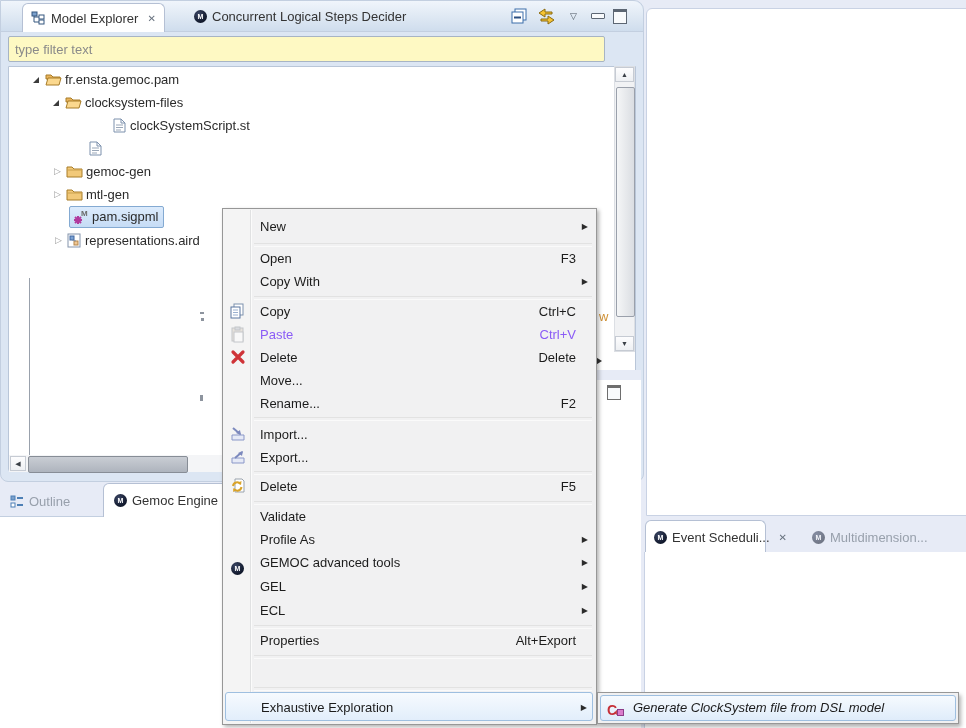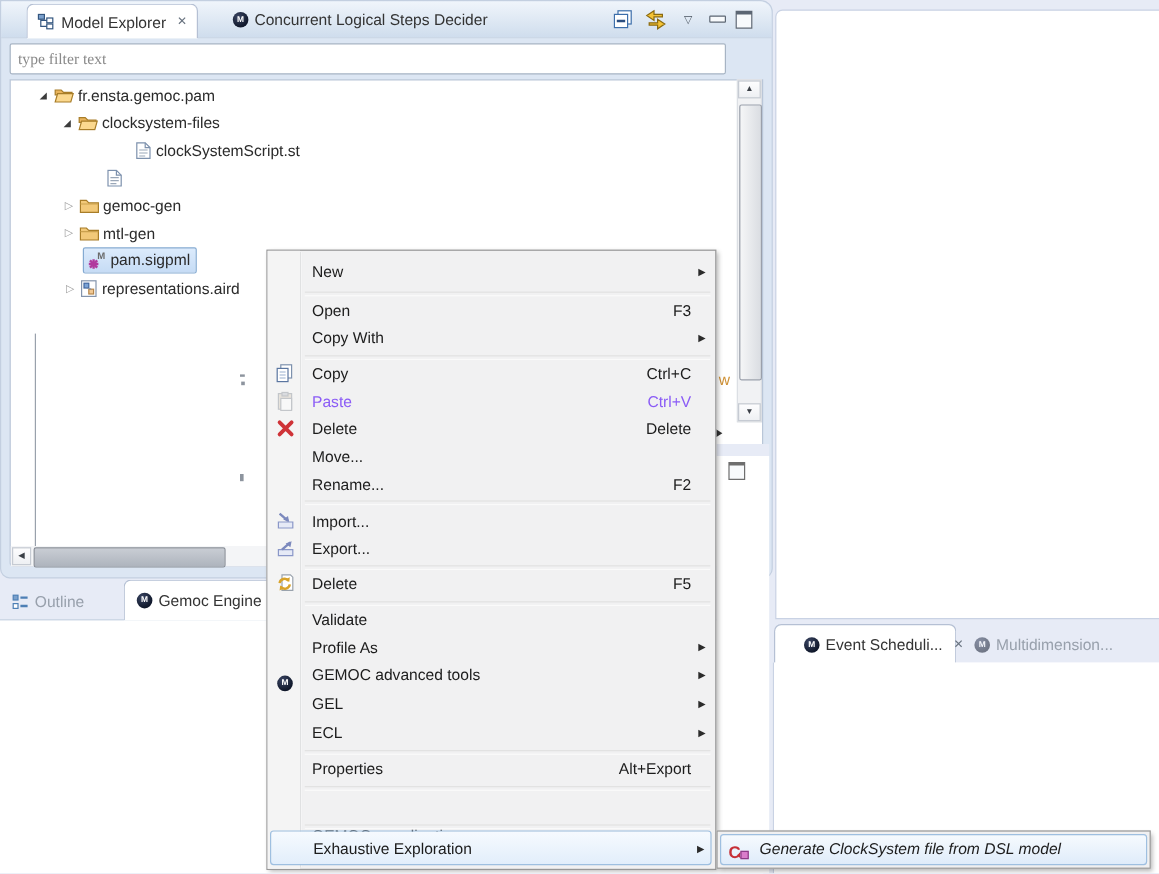--- a/index.html
+++ b/index.html
@@ -12,21 +12,21 @@
             background:#dce6f3;border-radius:0 10px 8px 8px;border:1px solid #c3cfe0;}
   .me-tabbar{position:absolute;left:0;top:0;width:642px;height:30px;
              background:linear-gradient(#f0f5fb,#cfdded);border-radius:0 10px 0 0;
              border-bottom:1px solid #c3cfe0;}
   .tab{position:absolute;display:flex;align-items:center;gap:5px;font-size:13px;color:#333;white-space:nowrap;}
   .tab.active{background:#fff;border:1px solid #b5c0d4;border-bottom:none;border-radius:6px 6px 0 0;}
   .tab .close{font-size:10px;color:#68727f;margin-left:4px;cursor:default;}
   .tab.dim{color:#98a0ac;}
 
   .filter{position:absolute;left:8px;top:36px;width:597px;height:26px;border:1px solid #a7b4c4;
-          border-radius:2px;background:#ffffff;font-family:Liberation Serif, serif;
+          border-radius:2px;background:#fef9c3;font-family:Liberation Sans, sans-serif;
           font-size:13px;padding:0 6px;box-sizing:border-box;color:#444;}
   .filter::placeholder{color:#8a8a8a;opacity:1;}
 
   .tree-box{position:absolute;left:8px;top:66px;width:628px;height:406px;background:#fff;
             border:1px solid #b9c6d8;border-radius:0 0 3px 3px;box-sizing:border-box;}
 
   .trow{position:absolute;display:flex;align-items:center;gap:4px;height:21px;font-size:13px;color:#2b2b2b;white-space:nowrap;}
   .tri-exp{width:0;height:0;border-left:6px solid transparent;border-bottom:6px solid #3c3c3c;margin-right:2px;}
   .tri-col{font-size:9px;color:#9a9a9a;line-height:9px;margin-right:1px;}
   .sel-box{display:flex;align-items:center;gap:4px;background:linear-gradient(#dcebfc,#c6dcf5);
@@ -270,21 +270,21 @@
     </span>
     <span>Outline</span>
   </div>
   <div class="tab active bl-tab-gemoc">
     <span class="gemoc-ball">M</span>
     <span>Gemoc Engine</span>
   </div>
 
   <div class="editor"></div>
 
-  <div class="tab active" style="left:645px;top:520px;width:152px;height:33px;padding:0 24px;box-sizing:border-box;">
+  <div class="tab active" style="left:645px;top:520px;width:121px;height:33px;padding:0 8px;box-sizing:border-box;">
     <span class="gemoc-ball">M</span>
     <span>Event Scheduli...</span>
     <span class="close">✕</span>
   </div>
   <div class="tab dim" style="left:806px;top:522px;height:30px;padding:0 6px;">
     <span class="gemoc-ball" style="opacity:.55;">M</span>
     <span>Multidimension...</span>
   </div>
   <div class="br-content"></div>
 

